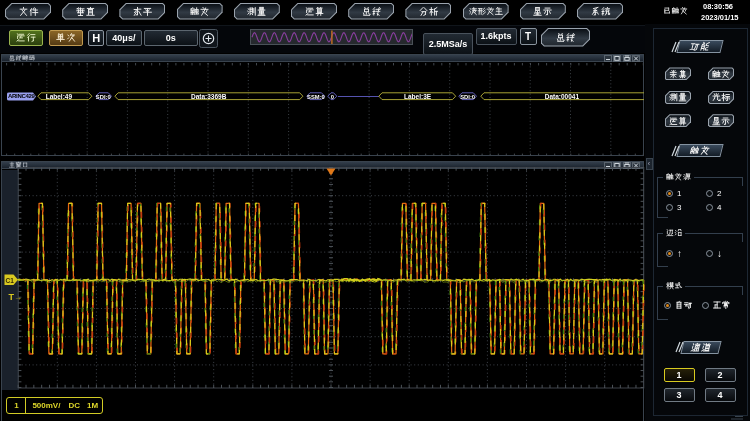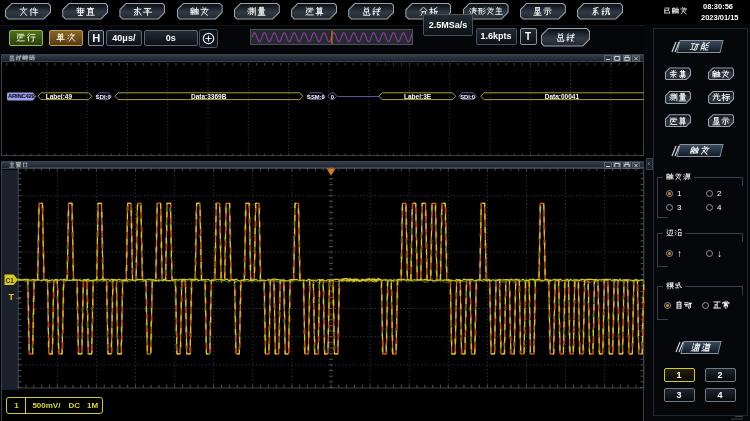--- a/index.html
+++ b/index.html
@@ -309,21 +309,21 @@
 <svg class="ab" style="left:199px;top:29px" width="19" height="19">
     <rect x="0.5" y="0.5" width="18" height="18" rx="2" fill="#10151b" stroke="#4a545e"></rect>
     <circle cx="9.5" cy="9.5" r="5.2" fill="none" stroke="#dfe5ea" stroke-width="1.2"></circle>
     <path d="M6.5 9.5h6M9.5 6.5v6" stroke="#dfe5ea" stroke-width="1.1"></path>
   </svg>
 <div class="ab" style="left:250.1px;top:28.8px;width:163.3px;height:16.5px;background:#26292e;border:1px solid #4a5158"></div>
 <svg class="ab" style="left:251.1px;top:29.8px" width="161.3" height="14.5" viewBox="0 0 161.3 14.5">
     <path d="M1 7.25L1.00 7.25L1.80 5.02L2.60 3.35L3.40 2.66L4.20 3.12L5.00 4.61L5.80 6.77L6.60 9.05L7.40 10.88L8.20 11.79L9.00 11.57L9.80 10.27L10.60 8.20L11.40 5.90L12.20 3.94L13.00 2.81L13.80 2.79L14.60 3.89L15.40 5.83L16.20 8.13L17.00 10.21L17.80 11.55L18.60 11.80L19.40 10.92L20.20 9.12L21.00 6.84L21.80 4.67L22.60 3.15L23.40 2.65L24.20 3.31L25.00 4.96L25.80 7.18L26.60 9.42L27.40 11.11L28.20 11.84L29.00 11.42L29.80 9.95L30.60 7.80L31.40 5.52L32.20 3.67L33.00 2.72L33.80 2.90L34.60 4.18L35.40 6.23L36.20 8.53L37.00 10.51L37.80 11.67L38.60 11.73L39.40 10.66L40.20 8.74L41.00 6.44L41.80 4.35L42.60 2.98L43.40 2.69L44.20 3.54L45.00 5.32L45.80 7.58L46.60 9.77L47.40 11.32L48.20 11.85L49.00 11.23L49.80 9.61L50.60 7.40L51.40 5.15L52.20 3.43L53.00 2.67L53.80 3.05L54.60 4.49L55.40 6.63L56.20 8.91L57.00 10.78L57.80 11.77L58.60 11.62L59.40 10.37L60.20 8.35L61.00 6.04L61.80 4.04L62.60 2.85L63.40 2.75L64.20 3.79L65.00 5.69L65.80 7.99L66.60 10.10L67.40 11.49L68.20 11.82L69.00 11.01L69.80 9.25L70.60 6.99L71.40 4.79L72.20 3.22L73.00 2.65L73.80 3.24L74.60 4.83L75.40 7.03L76.20 9.29L77.00 11.03L77.80 11.83L78.60 11.48L79.40 10.06L80.20 7.95L81.00 5.65L81.80 3.76L82.60 2.75L83.40 2.86L84.20 4.07L85.00 6.08L85.80 8.39L86.60 10.41L87.40 11.63L88.20 11.76L89.00 10.76L89.80 8.87L90.60 6.58L91.40 4.46L92.20 3.04L93.00 2.67L93.80 3.45L94.60 5.19L95.40 7.44L96.20 9.64L97.00 11.25L97.80 11.85L98.60 11.30L99.40 9.73L100.20 7.54L101.00 5.28L101.80 3.51L102.60 2.68L103.40 3.00L104.20 4.38L105.00 6.48L105.80 8.78L106.60 10.69L107.40 11.74L108.20 11.66L109.00 10.48L109.80 8.49L110.60 6.18L111.40 4.15L112.20 2.89L113.00 2.73L113.80 3.70L114.60 5.56L115.40 7.85L116.20 9.98L117.00 11.43L117.80 11.84L118.60 11.09L119.40 9.38L120.20 7.13L121.00 4.92L121.80 3.29L122.60 2.65L123.40 3.17L124.20 4.71L125.00 6.89L125.80 9.16L126.60 10.95L127.40 11.81L128.20 11.53L129.00 10.18L129.80 8.09L130.60 5.79L131.40 3.86L132.20 2.78L133.00 2.82L133.80 3.97L134.60 5.94L135.40 8.25L136.20 10.30L137.00 11.59L137.80 11.79L138.60 10.85L139.40 9.01L140.20 6.73L141.00 4.58L141.80 3.10L142.60 2.66L143.40 3.37L144.20 5.06L145.00 7.29L145.80 9.52L146.60 11.17L147.40 11.85L148.20 11.36L149.00 9.85L149.80 7.69L150.60 5.41L151.40 3.60L152.20 2.70L153.00 2.94L153.80 4.27L154.60 6.34L155.40 8.64L156.20 10.59L157.00 11.71L157.80 11.70L158.60 10.58L159.40 8.63L160.20 6.32L161.00 4.26L161.80 2.94" fill="none" stroke="#8a3f9f" stroke-width="1.1"></path>
     <path d="M80.9 0.5v13.5" stroke="#c87020" stroke-width="1.4"></path>
   </svg>
-<div class="box" style="left:423px;top:14px;width:50px;height:22px;font-size:9px;border-color:#49525c">2.5MSa/s</div>
+<div class="box" style="left:423px;top:33px;width:50px;height:22px;font-size:9px;border-color:#49525c">2.5MSa/s</div>
 <div class="box" style="left:475.5px;top:27.5px;width:41px;height:17.5px;font-size:9px;border-color:#49525c">1.6kpts</div>
 <div class="box" style="left:519.5px;top:27.5px;width:17px;height:17.5px;font-size:10px;border-color:#8a949e">T</div>
 <div class="menu-btn" style="left:541px;top:28px;width:49px;height:18.5px">
     <div class="mb-o"></div>
     <div class="mb-i"></div>
     <div class="mb-t">
       <svg width="19" height="9" style="overflow:visible;display:block">
         <g fill="none" stroke="#f2f2f2" stroke-linecap="round" stroke-linejoin="round">
           <g transform="translate(0,0) scale(0.09)">
             <use href="#g12" stroke-width="10.5"></use>

